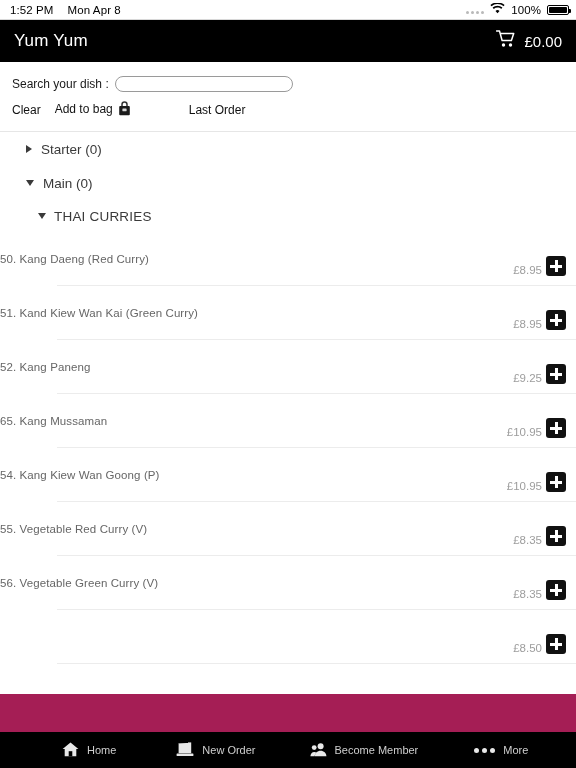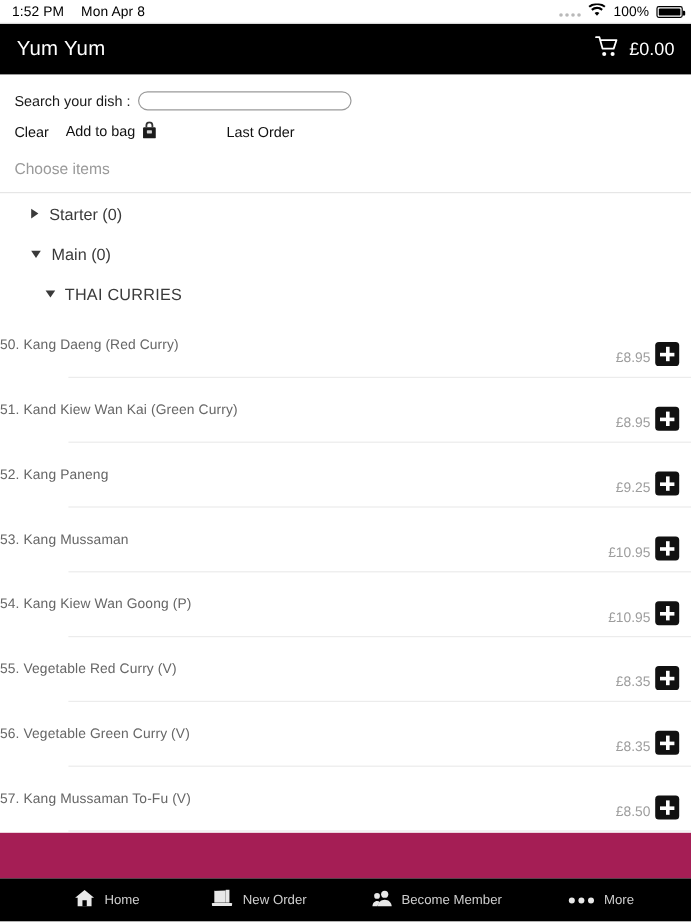--- a/index.html
+++ b/index.html
@@ -194,21 +194,20 @@
     <span class="act addbag">
       <span>Add to bag</span><span class="bag-icon"><svg width="13" height="15" viewBox="0 0 13 15" aria-hidden="true">
             <path d="M4 5V3.4a2.5 2.5 0 0 1 5 0V5" fill="none" stroke="#333" stroke-width="1.5"></path>
             <rect x="1.2" y="5" width="10.6" height="9.3" rx="1" fill="#1b1b1b"></rect>
             <rect x="4.4" y="7.6" width="4.2" height="2.6" rx=".4" fill="#d6d6d6"></rect>
           </svg></span>
     </span>
     <span class="act lastorder">Last Order</span>
   </div>
 
-  <div class="choose-items">Choose items</div>
   <div class="hr-light"></div>
 
   <div class="acc-l1">
     <span class="tri-right"></span>
     <span class="lbl">Starter (0)</span>
   </div>
 
   <div class="acc-l1">
     <span class="tri-down"></span>
     <span class="lbl">Main (0)</span>
@@ -239,21 +238,21 @@
 
     <div class="item-row">
       <span class="item-name">52. Kang Paneng</span>
       <span class="item-right">
         <span class="item-price">£9.25</span>
         <button class="plus-btn"></button>
       </span>
     </div>
 
     <div class="item-row">
-      <span class="item-name">53. Kang Mussaman</span>
+      <span class="item-name">65. Kang Mussaman</span>
       <span class="item-right">
         <span class="item-price">£10.95</span>
         <button class="plus-btn"></button>
       </span>
     </div>
 
     <div class="item-row">
       <span class="item-name">54. Kang Kiew Wan Goong (P)</span>
       <span class="item-right">
         <span class="item-price">£10.95</span>
@@ -271,21 +270,20 @@
 
     <div class="item-row">
       <span class="item-name">56. Vegetable Green Curry (V)</span>
       <span class="item-right">
         <span class="item-price">£8.35</span>
         <button class="plus-btn"></button>
       </span>
     </div>
 
     <div class="item-row">
-      <span class="item-name">57. Kang Mussaman To-Fu (V)</span>
       <span class="item-right">
         <span class="item-price">£8.50</span>
         <button class="plus-btn"></button>
       </span>
     </div>
 
   </div>
 
   <div class="magenta-band"></div>
 

